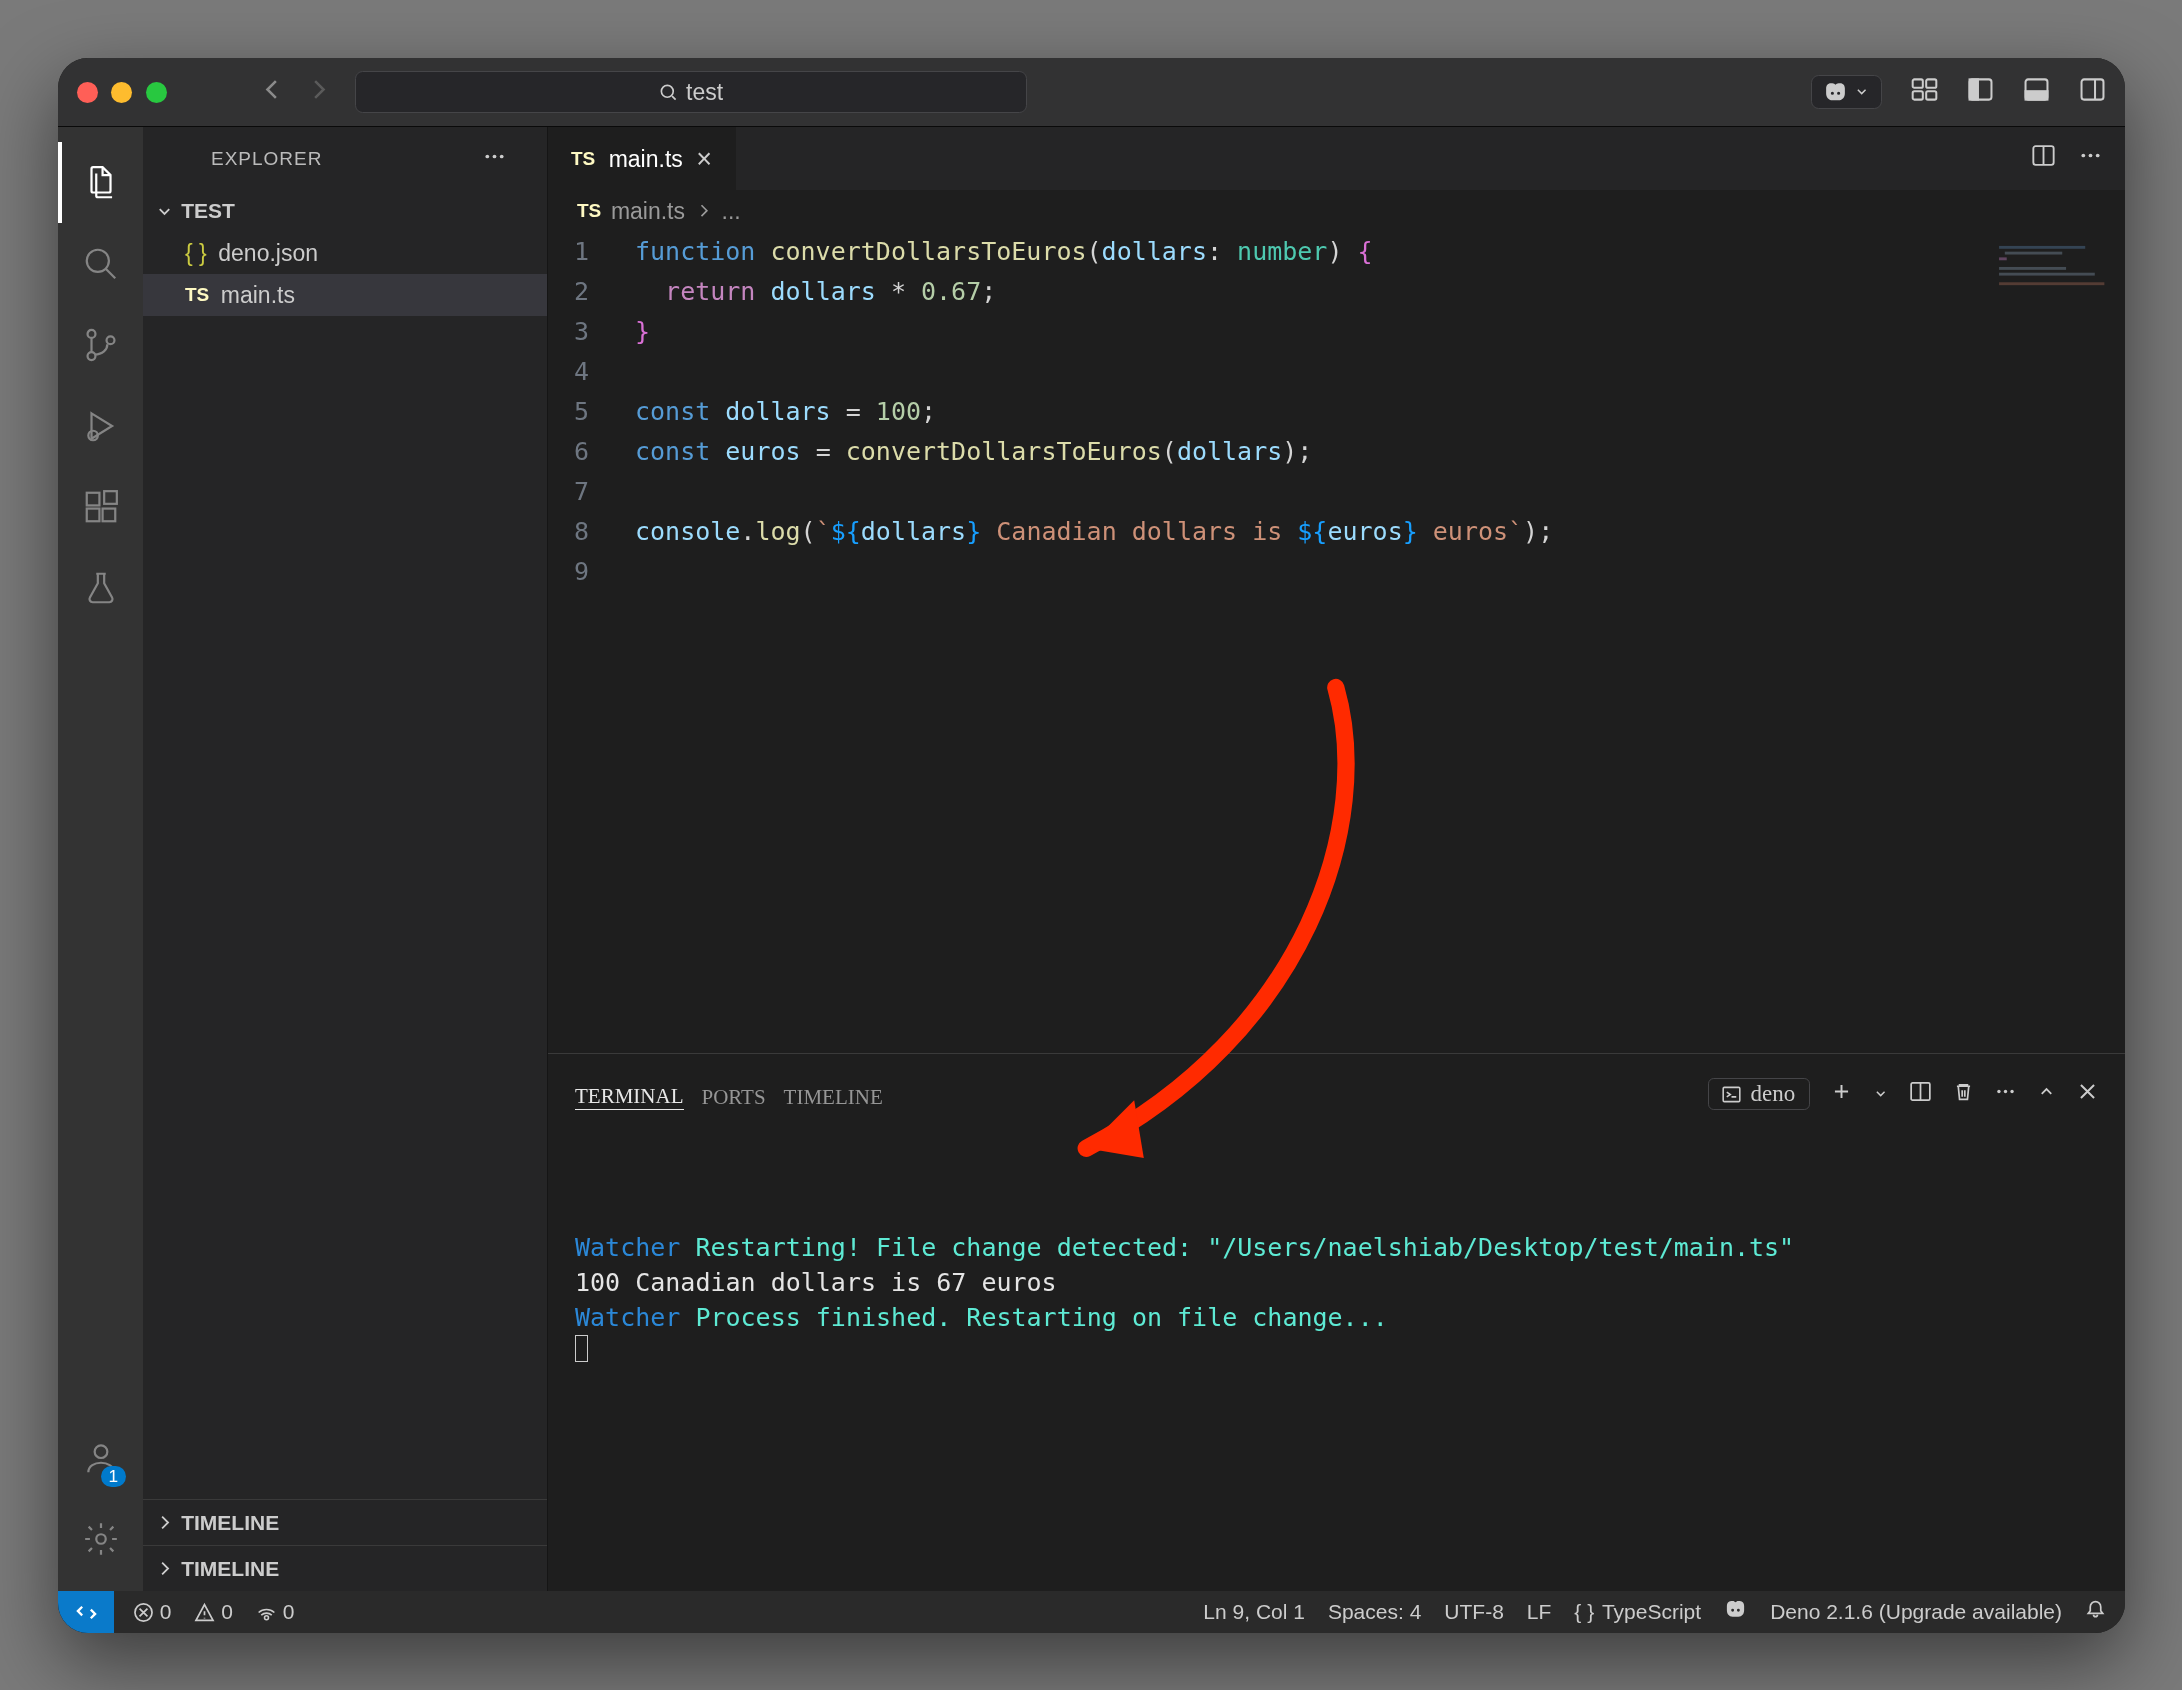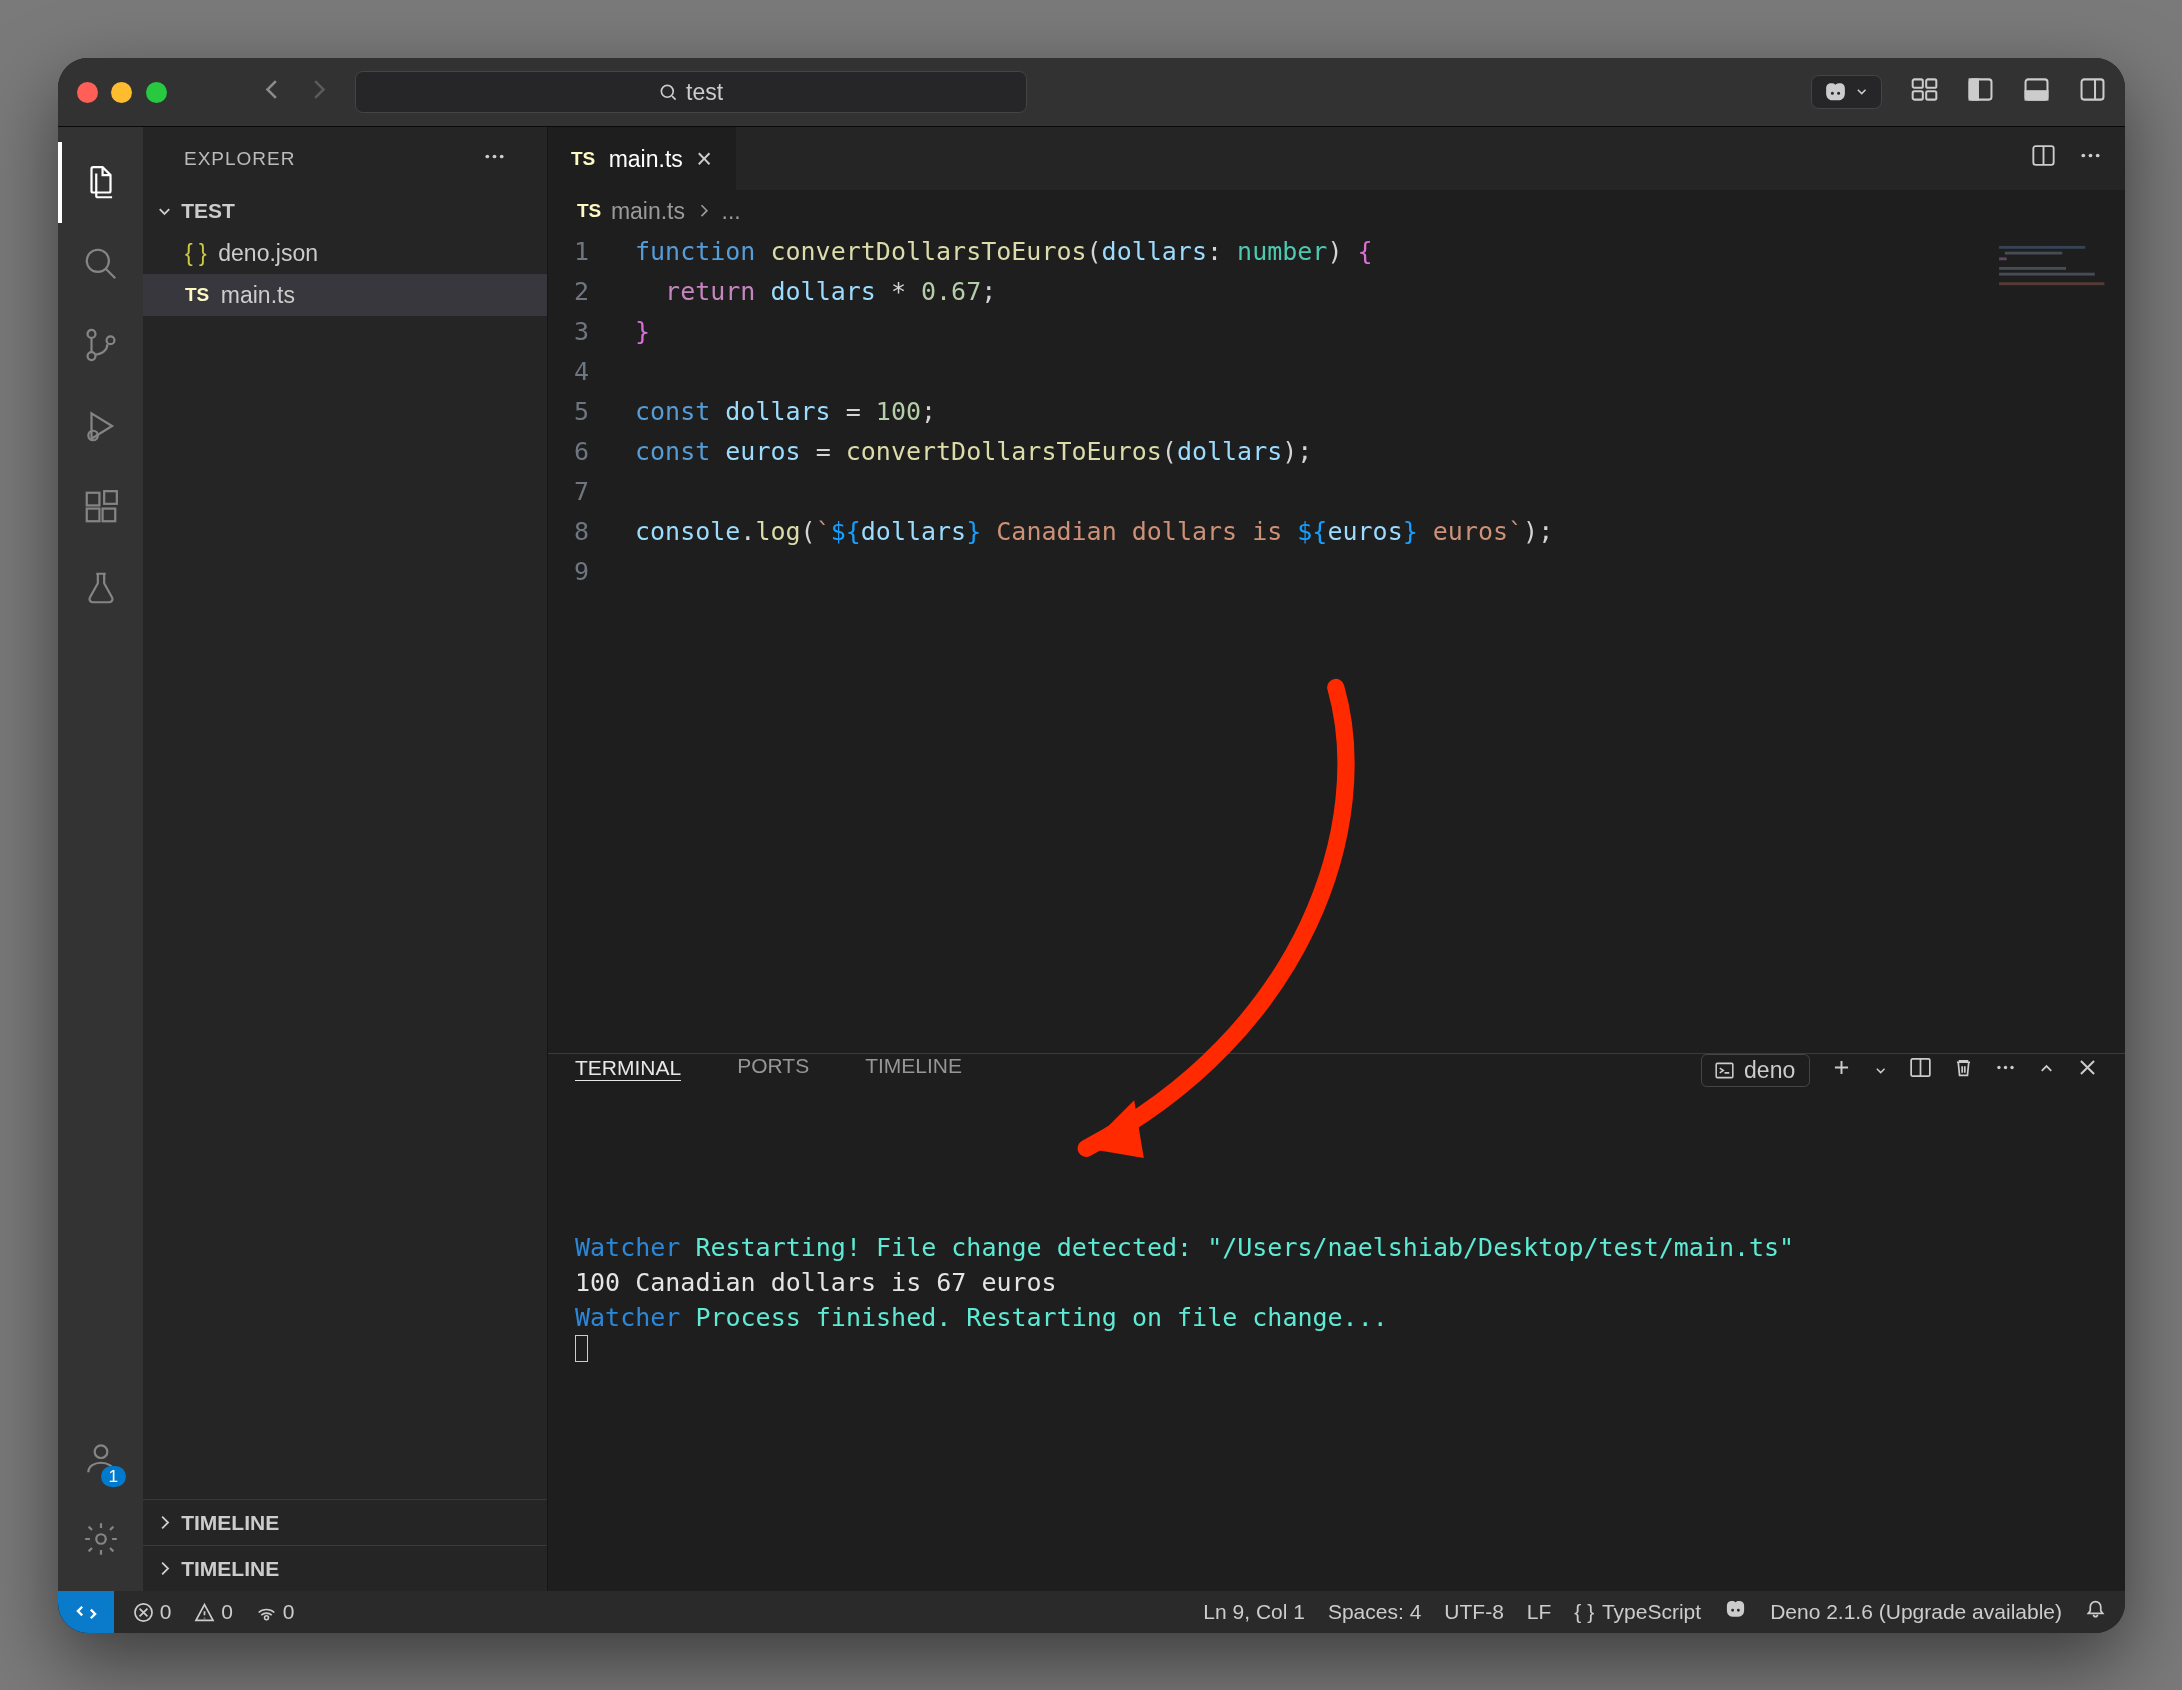--- a/index.html
+++ b/index.html
@@ -71,21 +71,21 @@
 .badge { position:absolute; bottom:11.5px; right:17.3px; background:#007acc; color:#fff; font-size:17.3px; border-radius:19px; padding:0 7.7px; }
 
 .sidebar {
   width: 405px;
   background: #252526;
   display: flex;
   flex-direction: column;
   color: #ccc;
   border-right: 1px solid #151515;
 }
-.sidebar-header { height: 63px; display: flex; align-items: center; padding: 0 41px; font-size: 19px; letter-spacing: 1px; color: #bbb; justify-content: space-between; }
+.sidebar-header { height: 63px; display: flex; align-items: center; padding: 0 41px; font-size: 19px; letter-spacing: 1px; color: #bbb; justify-content: space-between; margin-left: 27px; }
 .folder-row { height: 42px; display: flex; align-items: center; padding-left: 11.5px; gap: 7.7px; font-size: 21px; font-weight: 600; }
 .file-row { height: 42px; display: flex; align-items: center; padding-left: 42px; gap: 11.5px; font-size: 23px; }
 .file-row.active { background: #37373d; }
 .sb-section { height: 46px; display: flex; align-items: center; padding-left: 11.5px; gap: 7.7px; font-size: 21px; font-weight: 600; border-top: 1px solid #3a3a3a; }
 .sidebar .spacer { flex: 1; }
 
 .editorarea { flex: 1; display: flex; flex-direction: column; background: #1e1e1e; min-width: 0; }
 .tabbar { height: 63px; display: flex; align-items: stretch; background: #252526; }
 .tab { display: flex; align-items: center; gap: 13.4px; padding: 0 23px; background: #2a2a2a; color: #8a8a8a; font-size: 23px; border-right: 1px solid #1e1e1e;}
 .tab.active { background: #1e1e1e; color: #fff; border-top: 1.9px solid #1e1e1e; }
@@ -102,21 +102,21 @@
 .k-type { color: #4ec9b0; }
 .k-kw { color: #c586c0; }
 .k-num { color: #b5cea8; }
 .k-str { color: #ce9178; }
 .k-var { color: #9cdcfe; }
 .brace { color: #da70d6; }
 .brace2 { color: #179fff; }
 .k-punc { color: #d4d4d4; }
 
 .panel { height: 538px; border-top: 1px solid #3a3a3a; display: flex; flex-direction: column; background: #1e1e1e; }
-.panel-tabs { height: 56px; display: flex; align-items: flex-start; padding: 0 27px; gap: 56px; color: #969696; font-size: 21px; }
+.panel-tabs { height: 56px; display: flex; align-items: flex-end; padding: 0 27px; gap: 18px; color: #969696; font-size: 21px; font-family: Liberation Serif, serif; }
 .panel-tabs .ptab.active { color: #e7e7e7; border-bottom: 1.9px solid #e7e7e7; padding-top: 1.9px; }
 .panel-tabs .actions { margin-left: auto; display: flex; align-items: center; gap: 21px; color: #ccc; font-size: 23px; padding-left: 46px; }
 .panel-tabs .deno-sel { display: flex; align-items: center; gap: 9.6px; border: 1px solid #454548; border-radius: 5.8px; padding: 1.9px 13.4px; }
 .terminal { flex: 1; font-family: Menlo, monospace; font-size: 25px; padding: 15.4px 27px; color: #e5e5e5; line-height: 35px; white-space: pre-wrap; position: relative; }
 .term-watcher { color: #2b88d8; }
 .term-gray { color: #5eead4; }
 .cursor { display: inline-block; width: 13.4px; height: 27px; border: 1.9px solid #ccc; }
 
 .statusbar { height: 42px; background: #2a2a2a; display: flex; align-items: center; color: #ccc; font-size: 21px; }
 .statusbar .remote { background: #0a7aca; height: 100%; width: 56px; display: flex; align-items: center; justify-content: center; color: #fff; }

